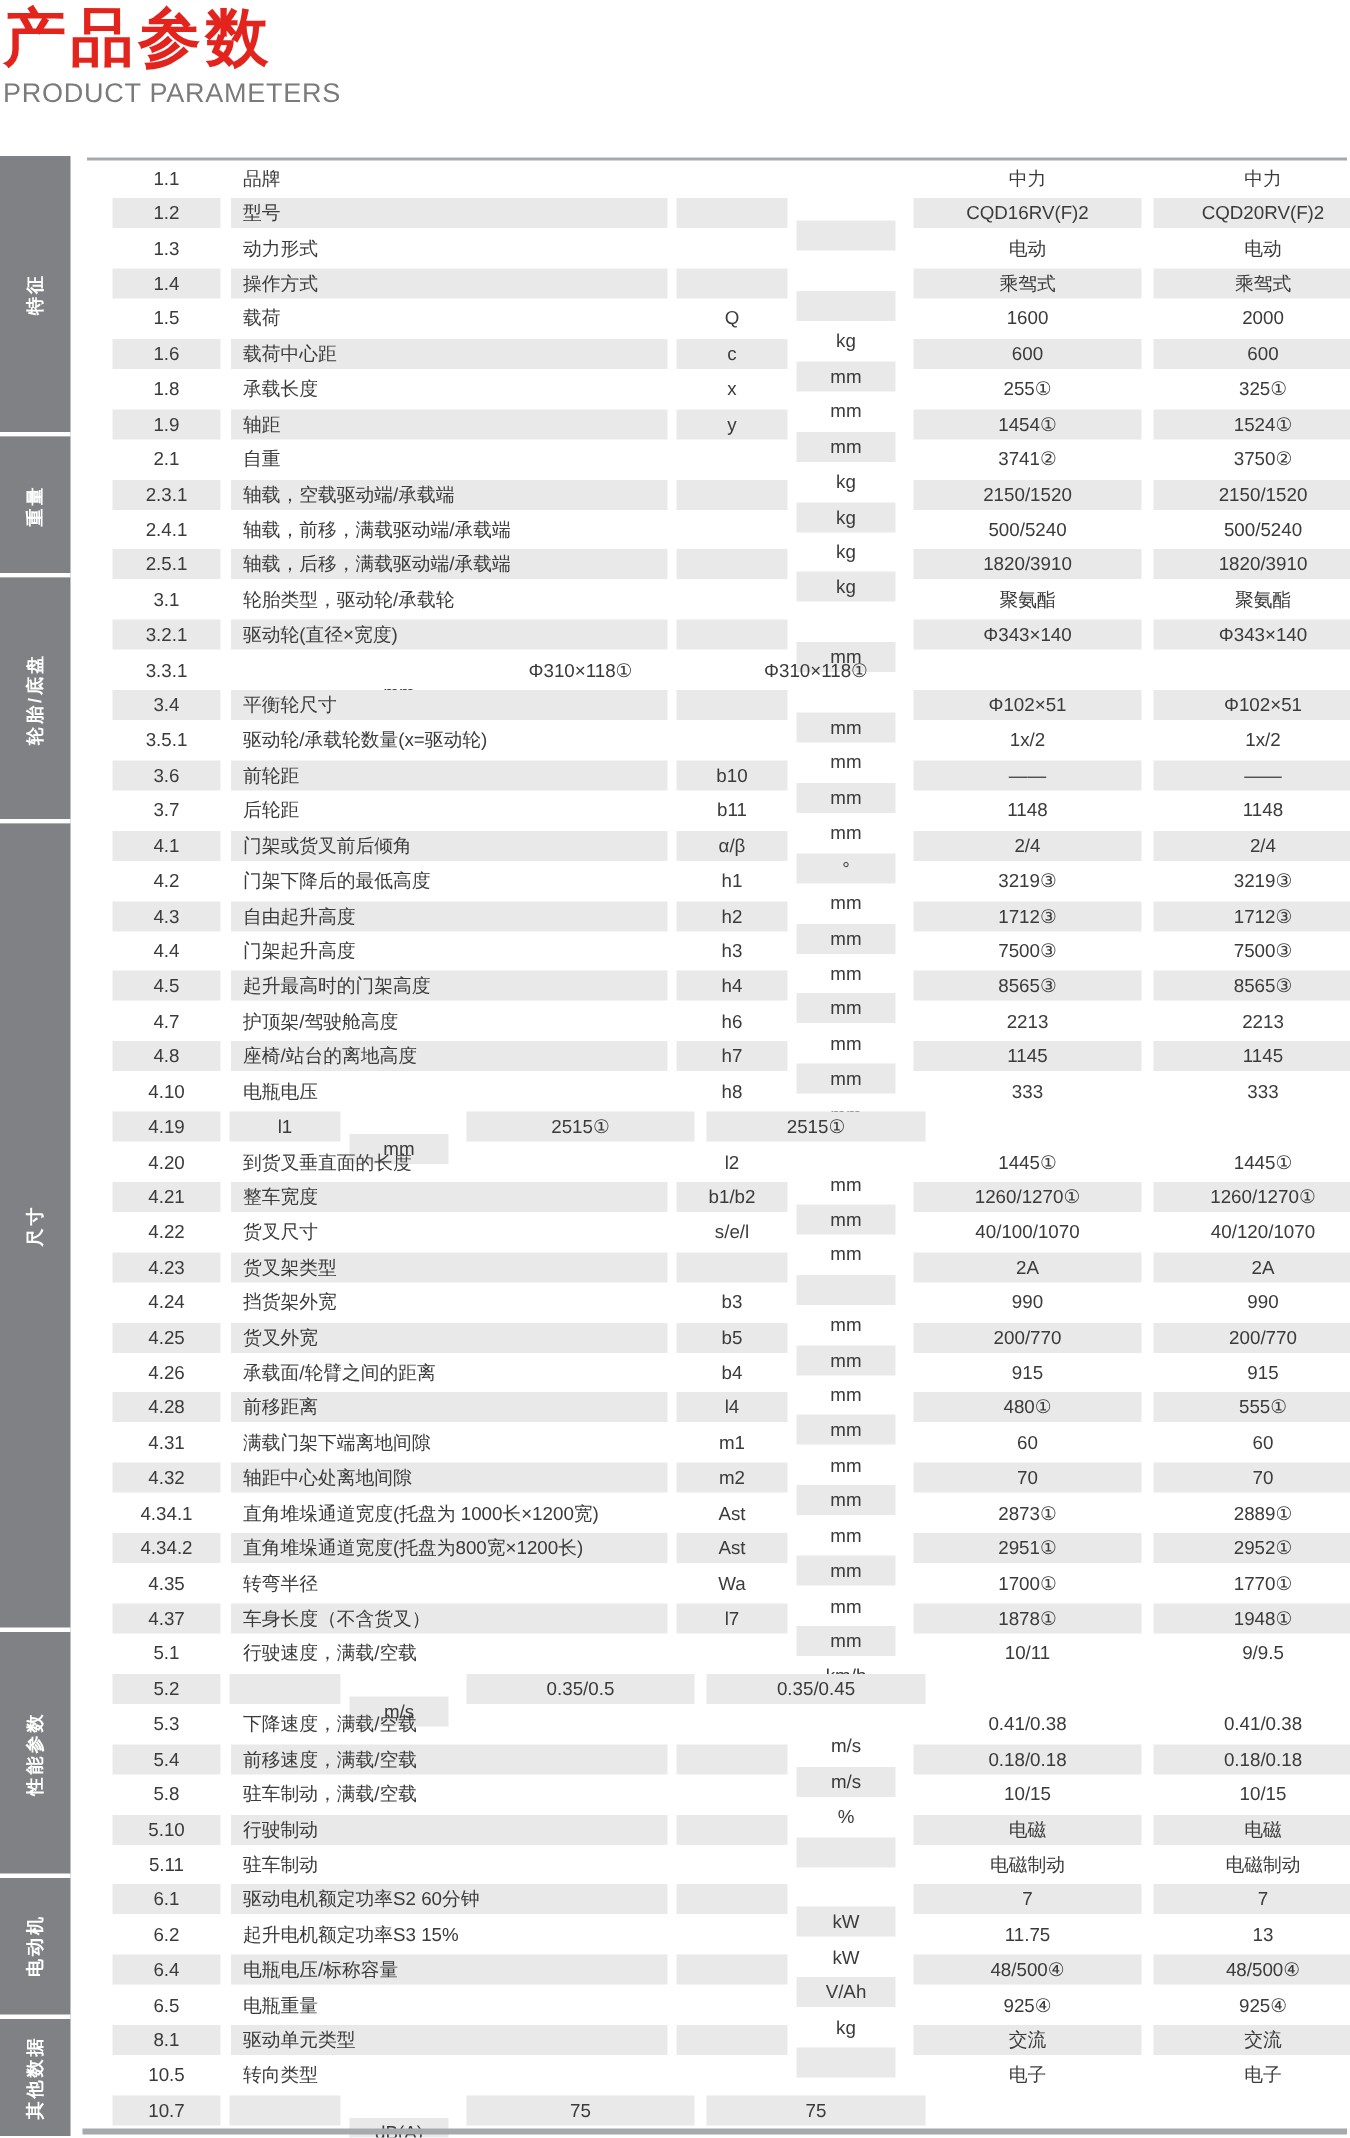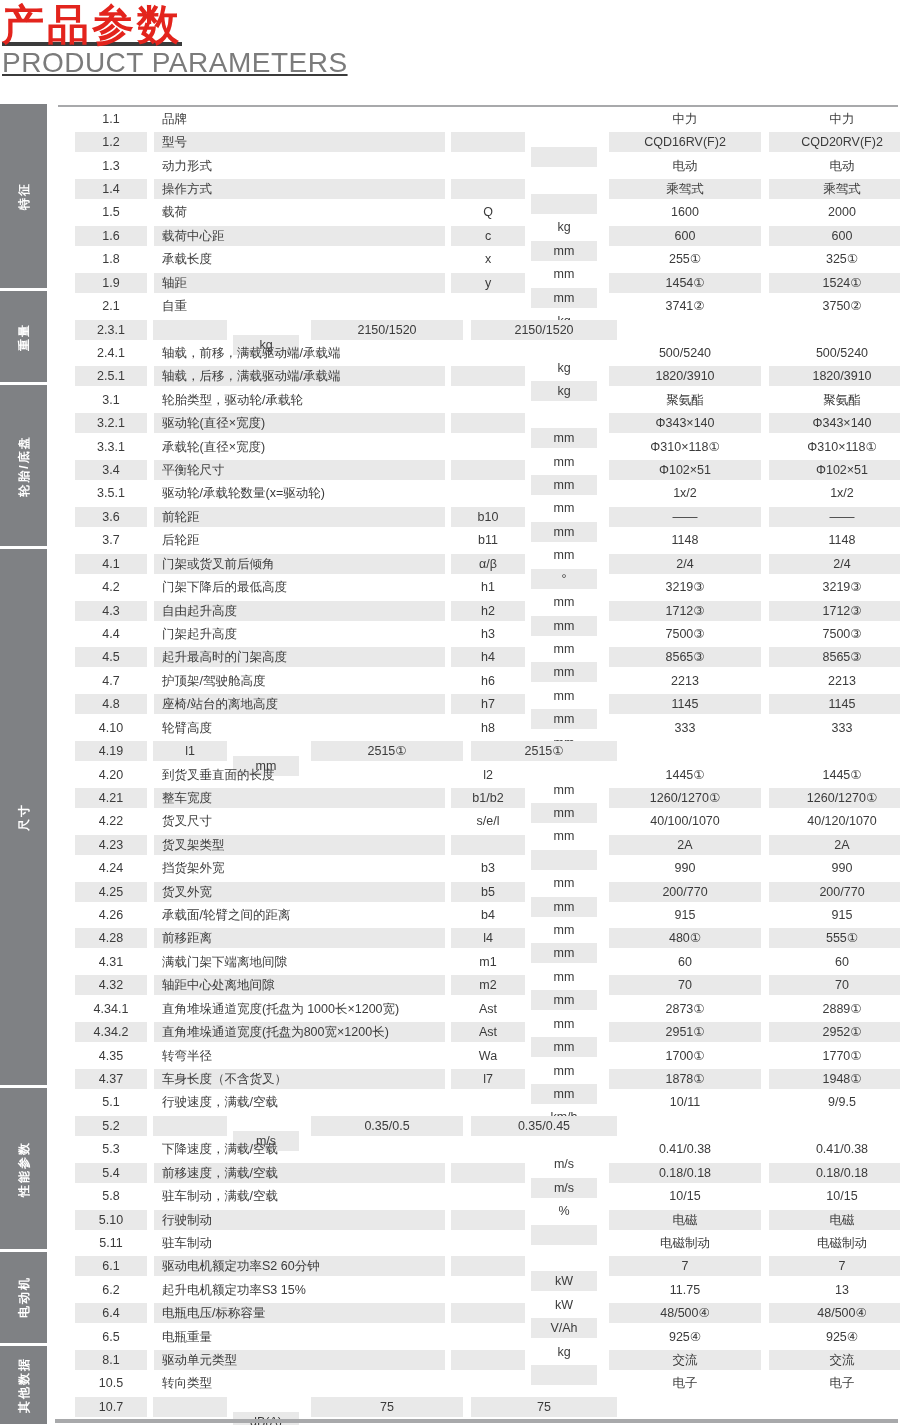--- a/index.html
+++ b/index.html
@@ -5,23 +5,23 @@
   :root{
     --accent:#e3241d; --subtitle:#7b7b7b; --sidebar:#7f8184;
     --shade:#e9e9e9; --divider:#a8a9ab; --text:#3b3b3b;
   }
   html,body{margin:0;padding:0;}
   body{
     width:900px;height:1425px;position:relative;overflow:hidden;background:#fff;
     font-family:"Liberation Sans","DejaVu Sans",sans-serif;color:var(--text);
   }
   
-  #hdr{position:absolute;top:2px;left:2px;text-decoration:underline;}
+  #hdr{position:absolute;top:2px;left:2px;}
   #hdr h1{margin:0;font-size:42px;line-height:46px;font-weight:bold;color:var(--accent);letter-spacing:3px;}
-  #hdr .sub{font-size:28px;line-height:29px;color:var(--subtitle);letter-spacing:.5px;}
+  #hdr .sub{font-size:18px;line-height:29px;color:var(--subtitle);letter-spacing:.5px;}
   
   .rule-top{position:absolute;left:58px;right:2px;top:105px;height:2px;background:var(--divider);}
   .rule-bottom{position:absolute;left:55px;right:2px;top:1419px;height:4px;background:var(--divider);}
   
   #sidebar{position:absolute;left:0;top:104px;width:47px;}
   .sb-section{width:47px;background:var(--sidebar);border-bottom:3px solid #fff;box-sizing:border-box;position:relative;}
   .sb-section:last-child{border-bottom:none;}
   .sb-label{
     position:absolute;top:50%;left:50%;transform:translate(-50%,-50%) rotate(-90deg);
     white-space:nowrap;color:#fff;font-size:12px;font-weight:bold;letter-spacing:2px;
@@ -138,20 +138,21 @@
     <div class="row">
       <div class="cell c-num">2.1</div>
       <div class="cell c-name">自重</div>
       <div class="cell c-sym"></div>
       <div class="cell c-unit">kg</div>
       <div class="cell c-v1">3741②</div>
       <div class="cell c-v2">3750②</div>
     </div>
     <div class="row shaded">
       <div class="cell c-num">2.3.1</div>
+      <div class="cell c-name">轴载，空载驱动端/承载端</div>
       <div class="cell c-sym"></div>
       <div class="cell c-unit">kg</div>
       <div class="cell c-v1">2150/1520</div>
       <div class="cell c-v2">2150/1520</div>
     </div>
     <div class="row">
       <div class="cell c-num">2.4.1</div>
       <div class="cell c-name">轴载，前移，满载驱动端/承载端</div>
       <div class="cell c-sym"></div>
       <div class="cell c-unit">kg</div>
@@ -177,21 +178,20 @@
     <div class="row shaded">
       <div class="cell c-num">3.2.1</div>
       <div class="cell c-name">驱动轮(直径×宽度)</div>
       <div class="cell c-sym"></div>
       <div class="cell c-unit">mm</div>
       <div class="cell c-v1">Φ343×140</div>
       <div class="cell c-v2">Φ343×140</div>
     </div>
     <div class="row">
       <div class="cell c-num">3.3.1</div>
-      <div class="cell c-name">承载轮(直径×宽度)</div>
       <div class="cell c-sym"></div>
       <div class="cell c-unit">mm</div>
       <div class="cell c-v1">Φ310×118①</div>
       <div class="cell c-v2">Φ310×118①</div>
     </div>
     <div class="row shaded">
       <div class="cell c-num">3.4</div>
       <div class="cell c-name">平衡轮尺寸</div>
       <div class="cell c-sym"></div>
       <div class="cell c-unit">mm</div>
@@ -273,21 +273,21 @@
     <div class="row shaded">
       <div class="cell c-num">4.8</div>
       <div class="cell c-name">座椅/站台的离地高度</div>
       <div class="cell c-sym">h7</div>
       <div class="cell c-unit">mm</div>
       <div class="cell c-v1">1145</div>
       <div class="cell c-v2">1145</div>
     </div>
     <div class="row">
       <div class="cell c-num">4.10</div>
-      <div class="cell c-name">轮臂高度</div>
+      <div class="cell c-name">电瓶电压</div>
       <div class="cell c-sym">h8</div>
       <div class="cell c-unit">mm</div>
       <div class="cell c-v1">333</div>
       <div class="cell c-v2">333</div>
     </div>
     <div class="row shaded">
       <div class="cell c-num">4.19</div>
       <div class="cell c-sym">l1</div>
       <div class="cell c-unit">mm</div>
       <div class="cell c-v1">2515①</div>

